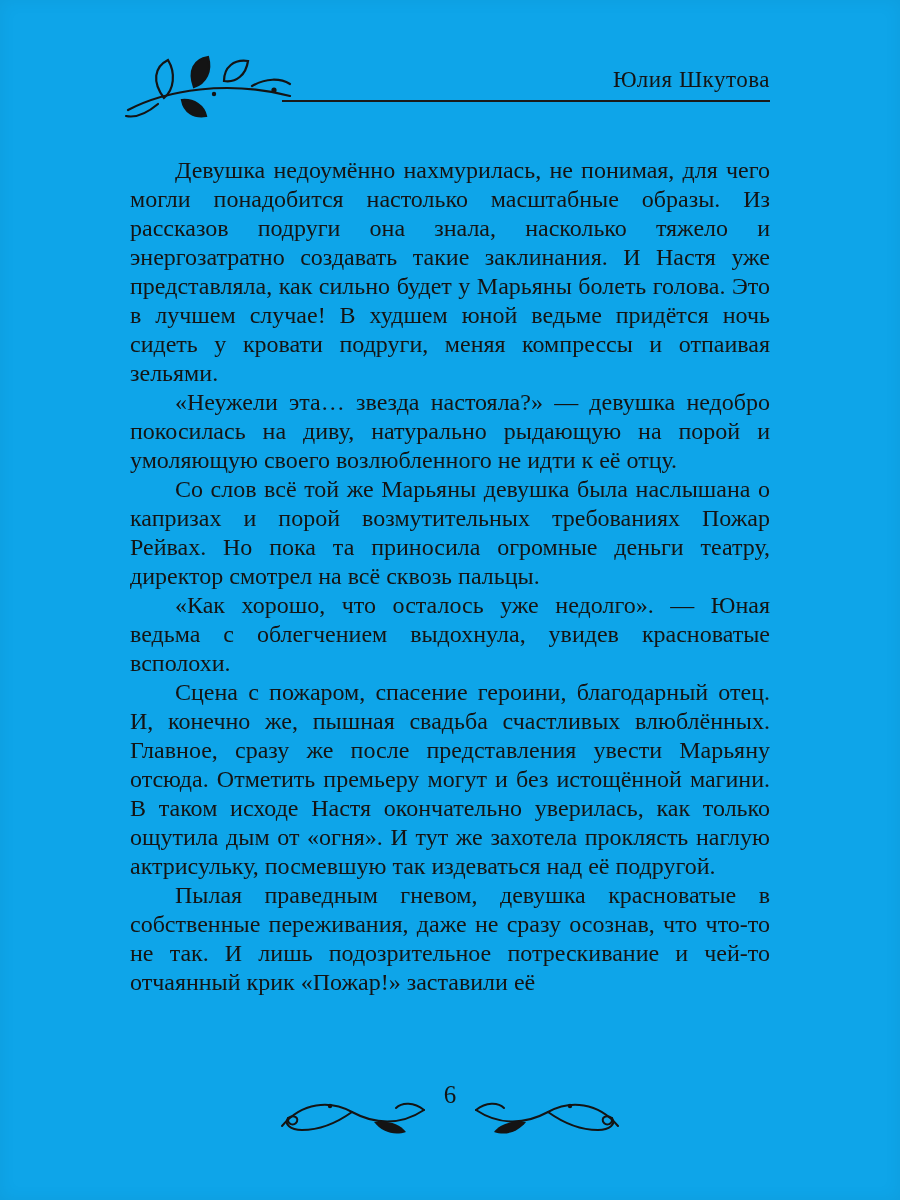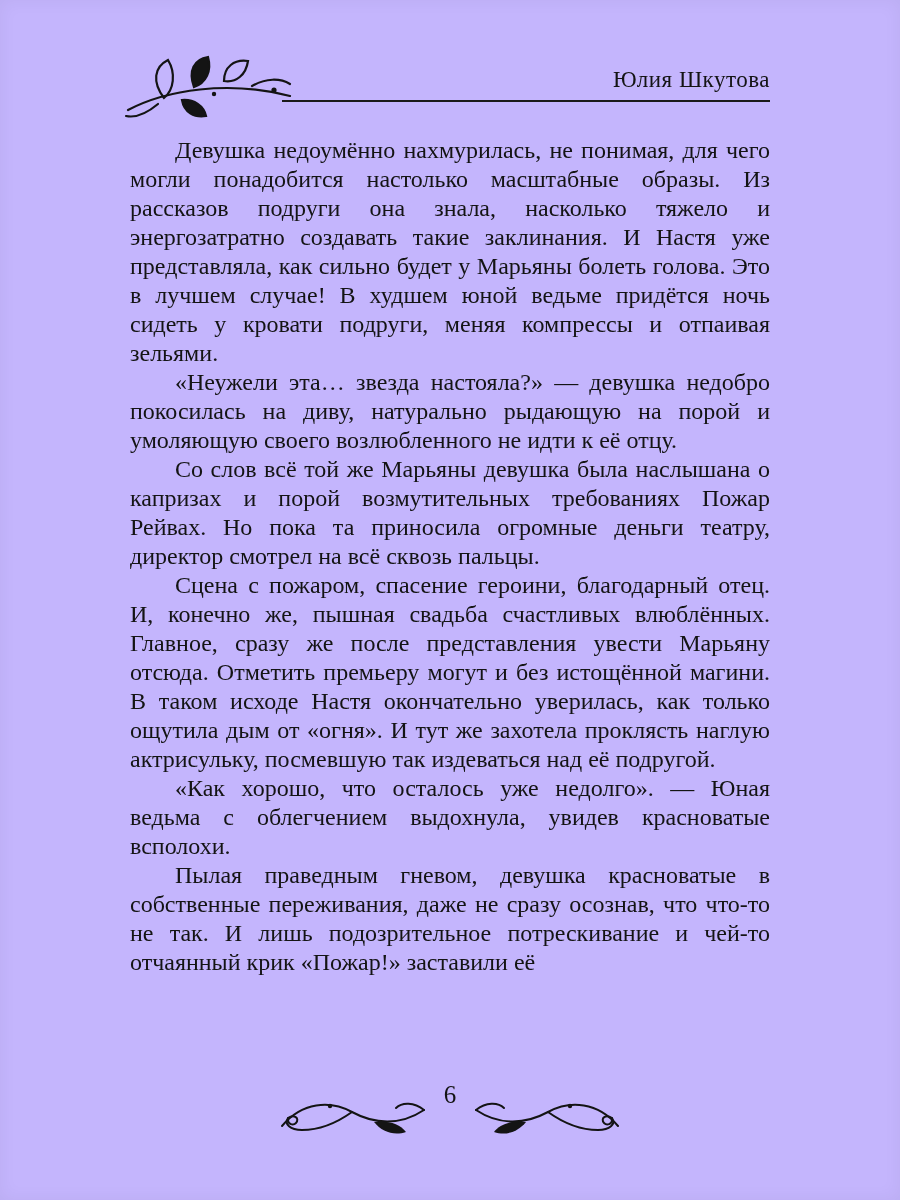--- a/index.html
+++ b/index.html
@@ -4,21 +4,21 @@
 <style>
   html, body {
     margin: 0;
     padding: 0;
     background: #ffffff;
   }
   .page {
     position: relative;
     width: 900px;
     height: 1200px;
-    background: #c4b5fd;
+    background: #0ea5e9;
     color: #161616;
     font-family: "Liberation Serif", "DejaVu Serif", serif;
     overflow: hidden;
     box-shadow: inset 0 0 18px rgba(0,0,0,0.05);
   }
 
   
   .running-header { position: absolute; top: 0; left: 0; width: 100%; height: 130px; }
   .branch-ornament {
     position: absolute;
@@ -41,21 +41,21 @@
     right: 130px;
     font-size: 23px;
     line-height: 28px;
     letter-spacing: 0.5px;
     color: #141414;
   }
 
   
   .text-block {
     position: absolute;
-    top: 136px;
+    top: 156px;
     left: 130px;
     width: 640px;
     font-size: 24px;
     line-height: 29px;
     text-align: justify;
     color: #141414;
   }
   .text-block p {
     margin: 0;
     text-indent: 45px;
@@ -104,22 +104,22 @@
       </svg>
     </span>
     <div class="header-rule"></div>
     <div class="author-name">Юлия Шкутова</div>
   </header>
 
   <main class="text-block">
     <p>Девушка недоумённо нахмурилась, не понимая, для чего могли понадобится настолько масштабные образы. Из рассказов подруги она знала, насколько тяжело и энергозатратно создавать такие заклинания. И Настя уже представляла, как сильно будет у Марьяны болеть голова. Это в лучшем случае! В худшем юной ведьме придётся ночь сидеть у кровати подруги, меняя компрессы и отпаивая зельями.</p>
     <p>«Неужели эта… звезда настояла?» — девушка недобро покосилась на диву, натурально рыдающую на порой и умоляющую своего возлюбленного не идти к её отцу.</p>
     <p>Со слов всё той же Марьяны девушка была наслышана о капризах и порой возмутительных требованиях Пожар Рейвах. Но пока та приносила огромные деньги театру, директор смотрел на всё сквозь пальцы.</p>
+    <p>«Как хорошо, что осталось уже недолго». — Юная ведьма с облегчением выдохнула, увидев красноватые всполохи.</p>
     <p>Сцена с пожаром, спасение героини, благодарный отец. И, конечно же, пышная свадьба счастливых влюблённых. Главное, сразу же после представления увести Марьяну отсюда. Отметить премьеру могут и без истощённой магини. В таком исходе Настя окончательно уверилась, как только ощутила дым от «огня». И тут же захотела проклясть наглую актрисульку, посмевшую так издеваться над её подругой.</p>
-    <p>«Как хорошо, что осталось уже недолго». — Юная ведьма с облегчением выдохнула, увидев красноватые всполохи.</p>
     <p>Пылая праведным гневом, девушка красноватые в собственные переживания, даже не сразу осознав, что что-то не так. И лишь подозрительное потрескивание и чей-то отчаянный крик «Пожар!» заставили её</p>
   </main>
 
   <footer class="page-footer">
     <span class="flourish left">
       <svg width="150" height="46" viewBox="0 0 150 46" xmlns="http://www.w3.org/2000/svg">
         <g fill="none" stroke="#141414" stroke-width="2" stroke-linecap="round">
           <path d="M4 30 C 24 6, 52 4, 74 16 C 96 28, 122 30, 146 14"></path>
           <path d="M74 16 C 60 26, 44 34, 24 34 C 12 34, 6 28, 10 22"></path>
           <path d="M146 14 C 136 6, 124 6, 118 12"></path>

